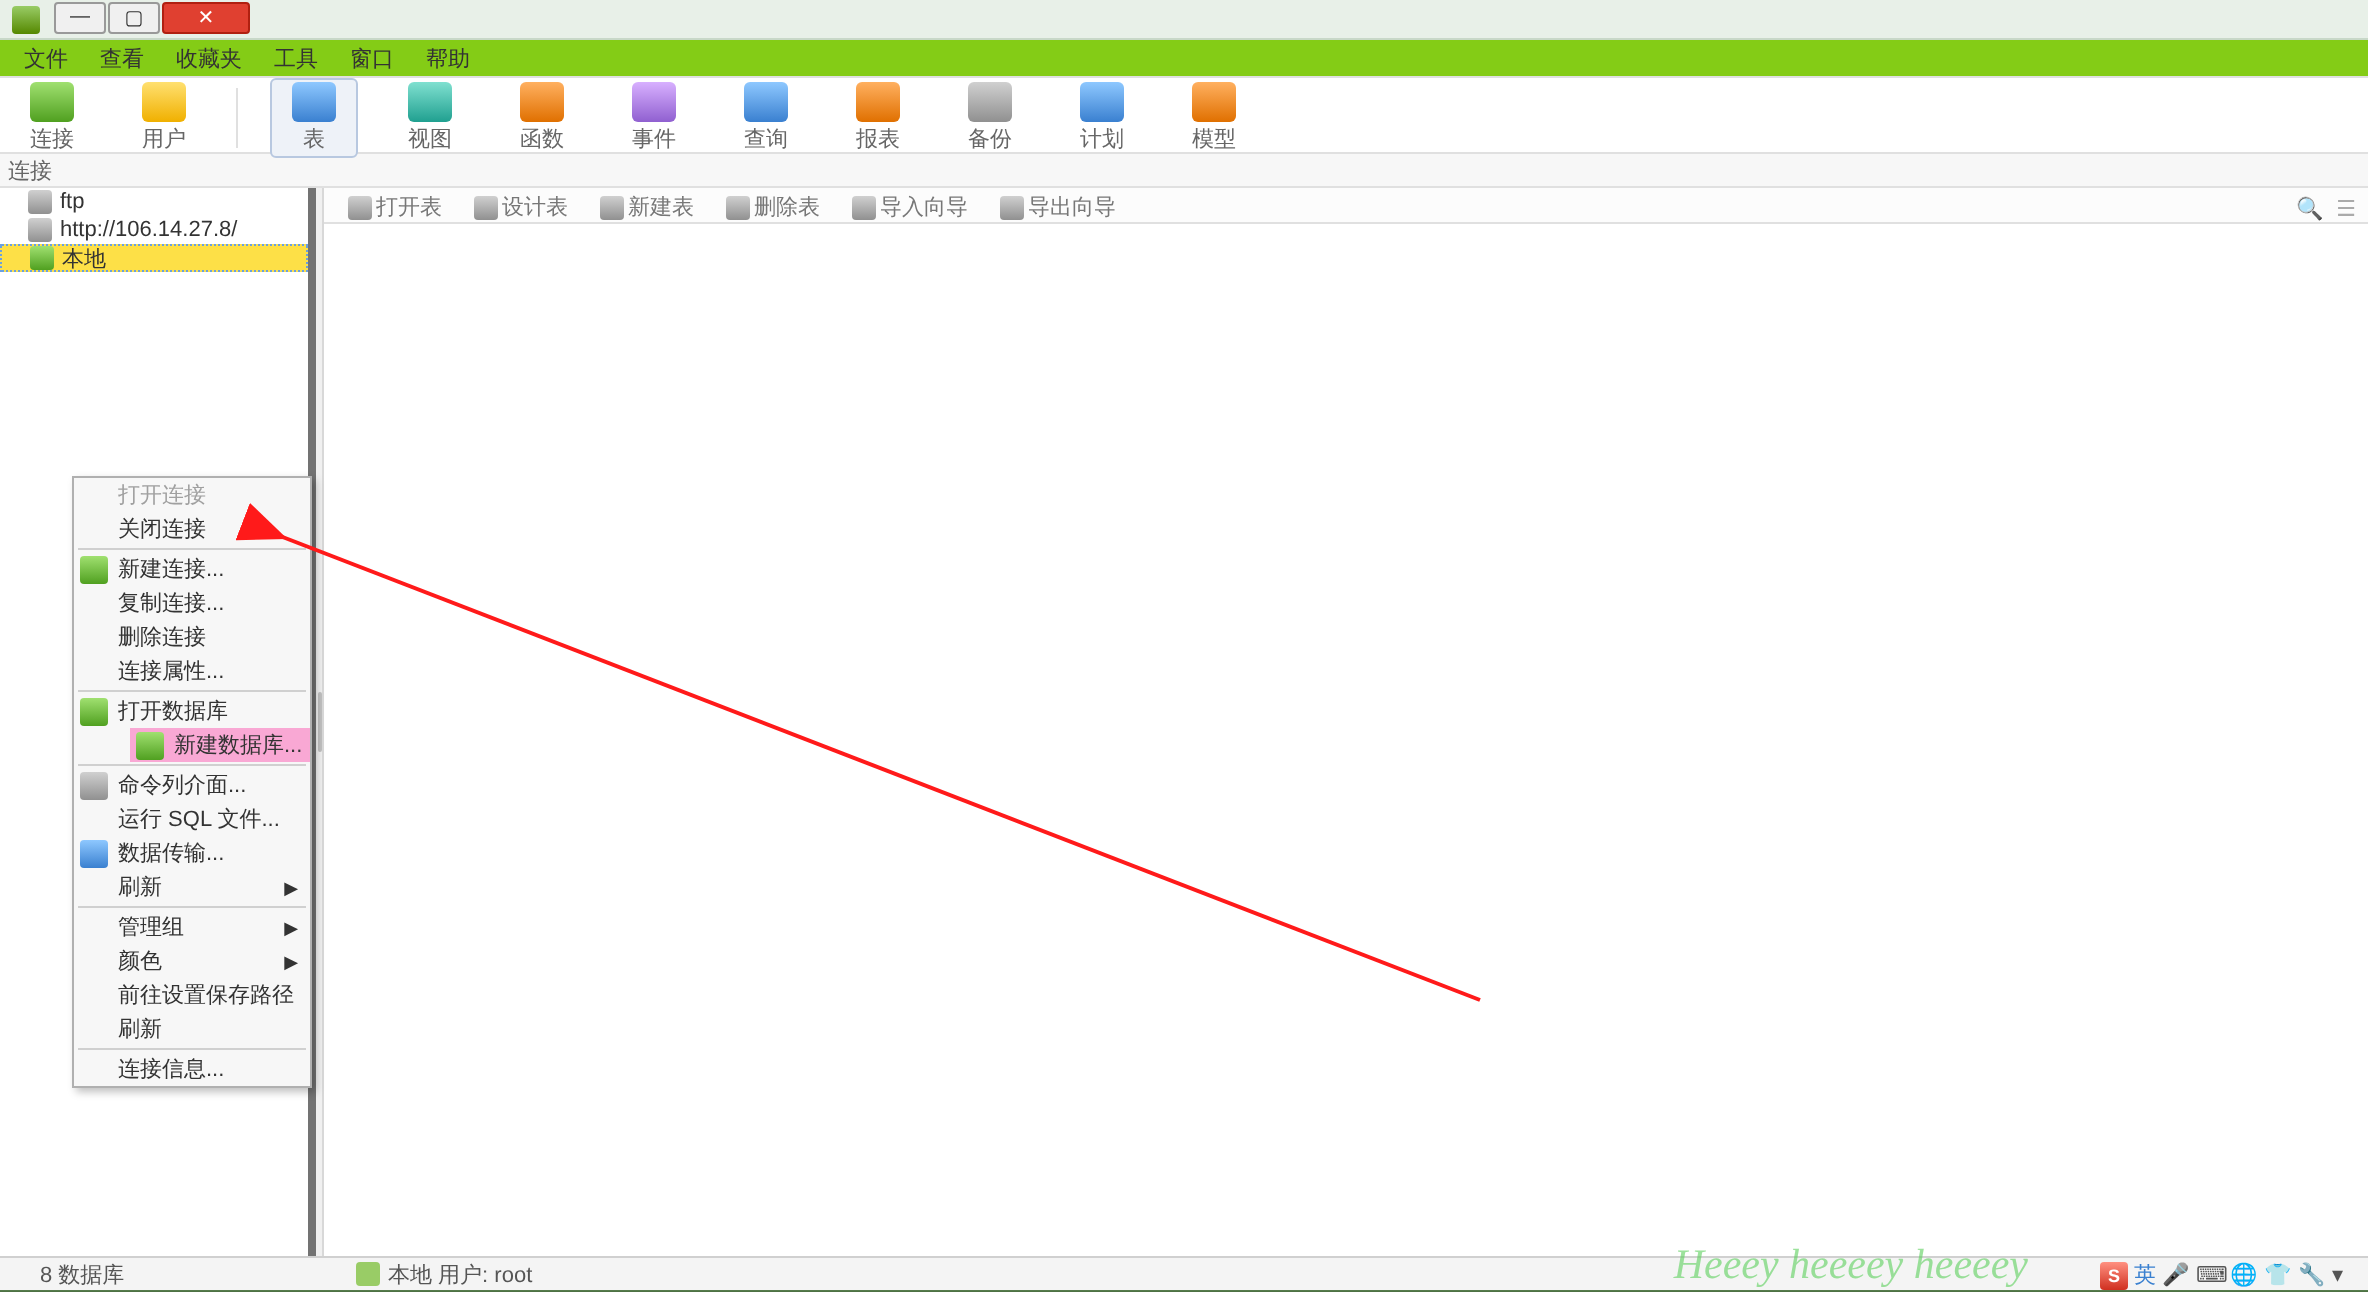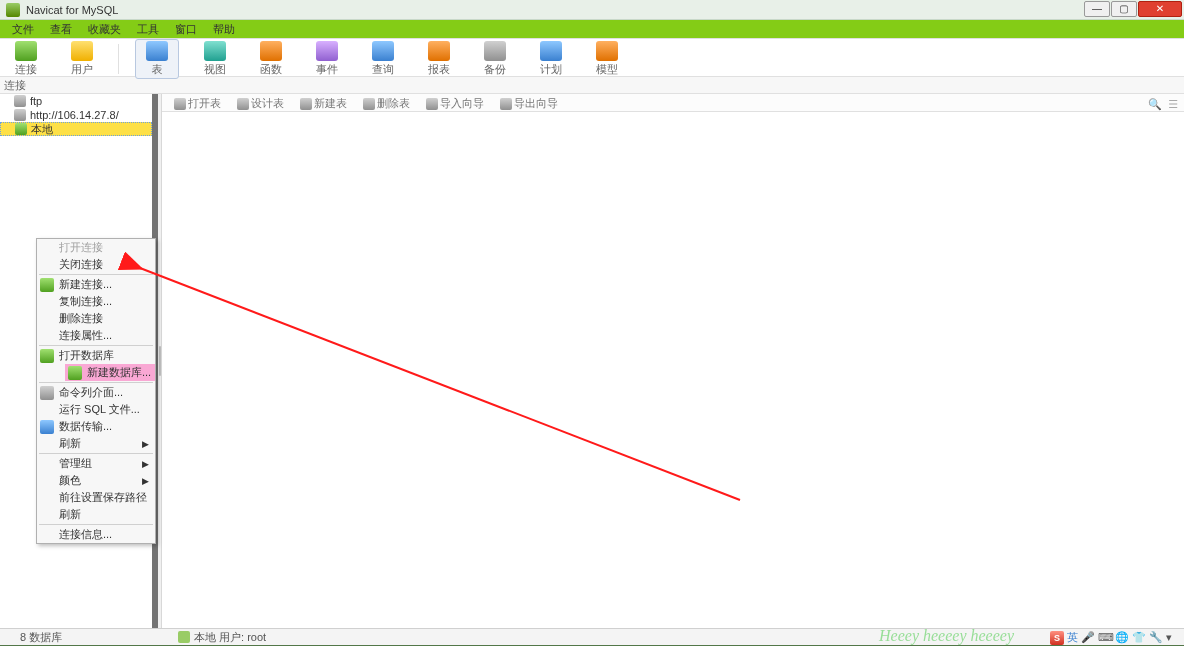--- a/index.html
+++ b/index.html
@@ -22,21 +22,21 @@
 .tool-item { display: flex; flex-direction: column; align-items: center; width: 40px; cursor: default; }
 .tool-item.active { background: #eef2f8; border: 1px solid #b8c8e0; border-radius: 3px; padding: 1px 4px; width: 44px; }
 .tool-icon { width: 22px; height: 20px; border-radius: 3px; }
 .tool-label { font-size: 11px; color: #666; margin-top: 1px; }
 
 
 .conn-row { height: 17px; border-bottom: 1px solid #e0e0e0; display: flex; align-items: center; padding-left: 4px; color: #666; font-size: 11px; background: #f7f7f7; }
 
 
 .main { display: flex; height: 534px; }
-.tree-panel { width: 158px; border-right: 6px solid #737373; background: #fff; position: relative; }
+.tree-panel { width: 158px; border-right: 4px solid #737373; background: #fff; position: relative; }
 .splitter { width: 4px; background: #f0f0f0; border-right: 1px solid #d8d8d8; display: flex; align-items: center; justify-content: center; }
 .splitter::after { content: ""; width: 2px; height: 30px; background: #c0c0c0; border-radius: 1px; }
 .content-panel { flex: 1; background: #fff; display: flex; flex-direction: column; }
 
 
 .tree-item { height: 14px; display: flex; align-items: center; padding-left: 14px; color: #333; }
 .tree-item .ficon { width: 12px; height: 12px; margin-right: 4px; }
 .tree-item.selected { background: #fde047; border: 1px dotted #6aa0e0; }
 
 
@@ -55,21 +55,21 @@
 .sub-spacer { flex: 1; }
 .sub-right { display: flex; gap: 6px; padding-right: 6px; color: #aaa; }
 
 
 .annotation { position: absolute; left: 0; top: 0; width: 1184px; height: 646px; pointer-events: none; z-index: 50; }
 
 
 .statusbar { height: 17px; background: #f4f4f4; border-top: 1px solid #d0d0d0; display: flex; align-items: center; padding: 0 20px; color: #555; position: relative; }
 .statusbar .sb-left { width: 158px; }
 .statusbar .sb-icon { width: 12px; height: 12px; background: #9c6; border-radius: 2px; margin-right: 4px; display: inline-block; vertical-align: middle; }
-.watermark { position: absolute; right: 170px; bottom: 0; color: #5cd05c; font-family: cursive; font-size: 16px; font-style: italic; opacity: .6; }
+.watermark { position: absolute; right: 170px; bottom: 0; color: #5cd05c; font-family: cursive; font-size: 21px; font-style: italic; opacity: .6; }
 .tray { position: absolute; right: 4px; bottom: 0; display: flex; gap: 3px; align-items: center; }
 .tray .ticon { width: 14px; height: 14px; }
 
 
 .taskbar { height: 2px; background: linear-gradient(#5a8050, #3a5a30); }
 
 
 .c-yellow { background: linear-gradient(#ffe070, #f0b000); }
 .c-blue   { background: linear-gradient(#8ec8ff, #3a80d0); }
 .c-green  { background: linear-gradient(#a0e070, #50a020); }
@@ -77,21 +77,20 @@
 .c-purple { background: linear-gradient(#d8b0ff, #9060d0); }
 .c-gray   { background: linear-gradient(#d0d0d0, #909090); }
 .c-red    { background: linear-gradient(#ff9080, #d03020); }
 .c-teal   { background: linear-gradient(#80e0d0, #20a090); }
 </style>
 </head>
 <body>
 
 <div class="titlebar">
   <div class="app-icon"></div>
-  <div class="title-text">Navicat for MySQL</div>
   <div class="win-controls">
     <div class="win-btn">—</div>
     <div class="win-btn">▢</div>
     <div class="win-btn close">✕</div>
   </div>
 </div>
 
 <div class="menubar">
   <span>文件</span>
   <span>查看</span>

